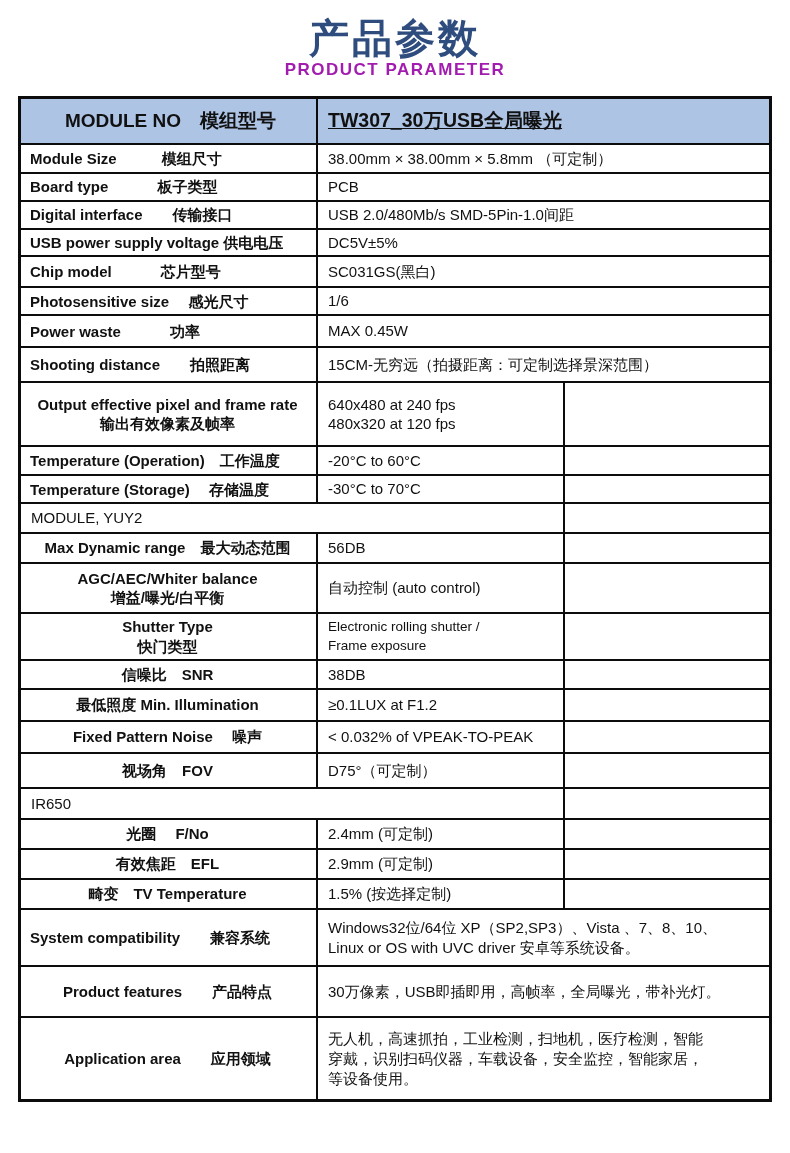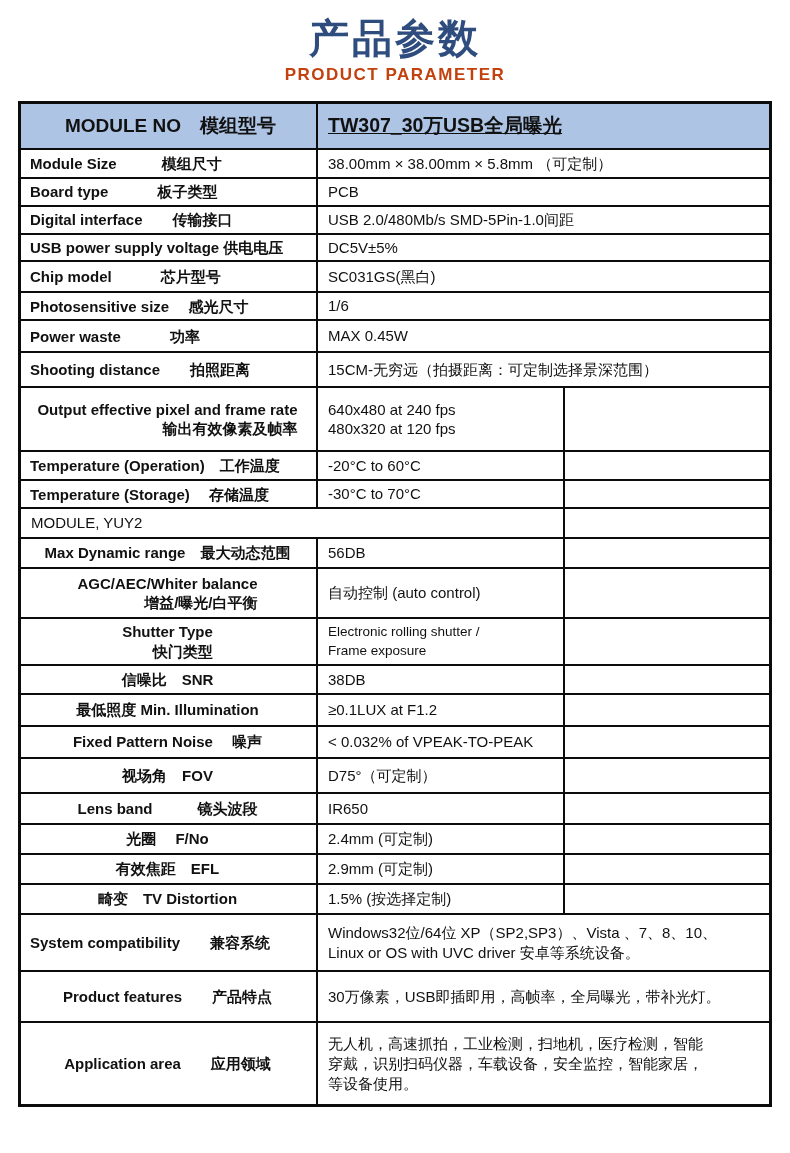--- a/index.html
+++ b/index.html
@@ -9,43 +9,43 @@
     color:#111;
     -webkit-font-smoothing:antialiased;
   }
   
   .title-block { text-align:center; padding-top:16px; }
   .page-title {
     margin:0; font-size:40px; font-weight:700; letter-spacing:3px;
     color:#2e4d7e; line-height:1.1;
   }
   .page-subtitle {
-    margin-top:5px; font-size:17px; font-weight:700; letter-spacing:1.5px;
-    color:#c2410c;
+    font-size:17px; font-weight:700; letter-spacing:1.5px;
+    color:#a21caf;
   }
   
   .spec-table {
     margin:16px 18px 16px 18px;
     border:3px solid #0c0c0c;
     background:#fff;
   }
   .tr { display:flex; align-items:stretch; border-top:2px solid #0c0c0c; }
   .tr:first-child { border-top:none; }
   .tr.head { background:#aec4e5; }
   .td {
     box-sizing:border-box; display:flex; align-items:center;
     white-space:pre-line; overflow:hidden;
   }
   .td.label {
     flex:0 0 297px; width:297px;
     border-right:2px solid #0c0c0c;
     padding:3px 5px 3px 9px;
     font-weight:700; font-size:15px; line-height:1.3;
   }
-  .td.label.c { justify-content:center; text-align:right; padding-left:3px; }
+  .td.label.c { justify-content:center; text-align:center; padding-left:3px; }
   .td.value {
     flex:1 1 auto;
     padding:3px 6px 3px 10px;
     font-size:15px; font-weight:500; line-height:1.32;
   }
   .td.extra { flex:0 0 206px; width:206px; border-left:2px solid #0c0c0c; }
   .tr.head { min-height:44px; }
   .tr.head .td.label { justify-content:center; text-align:center; font-size:19px; }
   .tr.head .td.value { font-weight:700; font-size:19.5px;text-decoration:underline; }
   .tr.sm .td.value { font-size:13.5px; line-height:1.35; }
@@ -169,39 +169,38 @@
     <div class="td extra"></div>
   </div>
 
   <div class="tr" style="min-height:33px">
     <div class="td label c">视场角　FOV</div>
     <div class="td value">D75°（可定制）</div>
     <div class="td extra"></div>
   </div>
 
   <div class="tr" style="min-height:29px">
-    <div class="td label c">Lens band　　　镜头波段</div>
     <div class="td value">IR650</div>
     <div class="td extra"></div>
   </div>
 
   <div class="tr" style="min-height:28px">
     <div class="td label c">光圈　 F/No</div>
     <div class="td value">2.4mm (可定制)</div>
     <div class="td extra"></div>
   </div>
 
   <div class="tr" style="min-height:28px">
     <div class="td label c">有效焦距　EFL</div>
     <div class="td value">2.9mm (可定制)</div>
     <div class="td extra"></div>
   </div>
 
   <div class="tr" style="min-height:28px">
-    <div class="td label c">畸变　TV Distortion</div>
+    <div class="td label c">畸变　TV Temperature</div>
     <div class="td value">1.5% (按选择定制)</div>
     <div class="td extra"></div>
   </div>
 
   <div class="tr" style="min-height:55px">
     <div class="td label">System compatibility　　兼容系统</div>
     <div class="td value">Windows32位/64位 XP（SP2,SP3）、Vista 、7、8、10、
 Linux or OS with UVC driver 安卓等系统设备。</div>
   </div>
 

